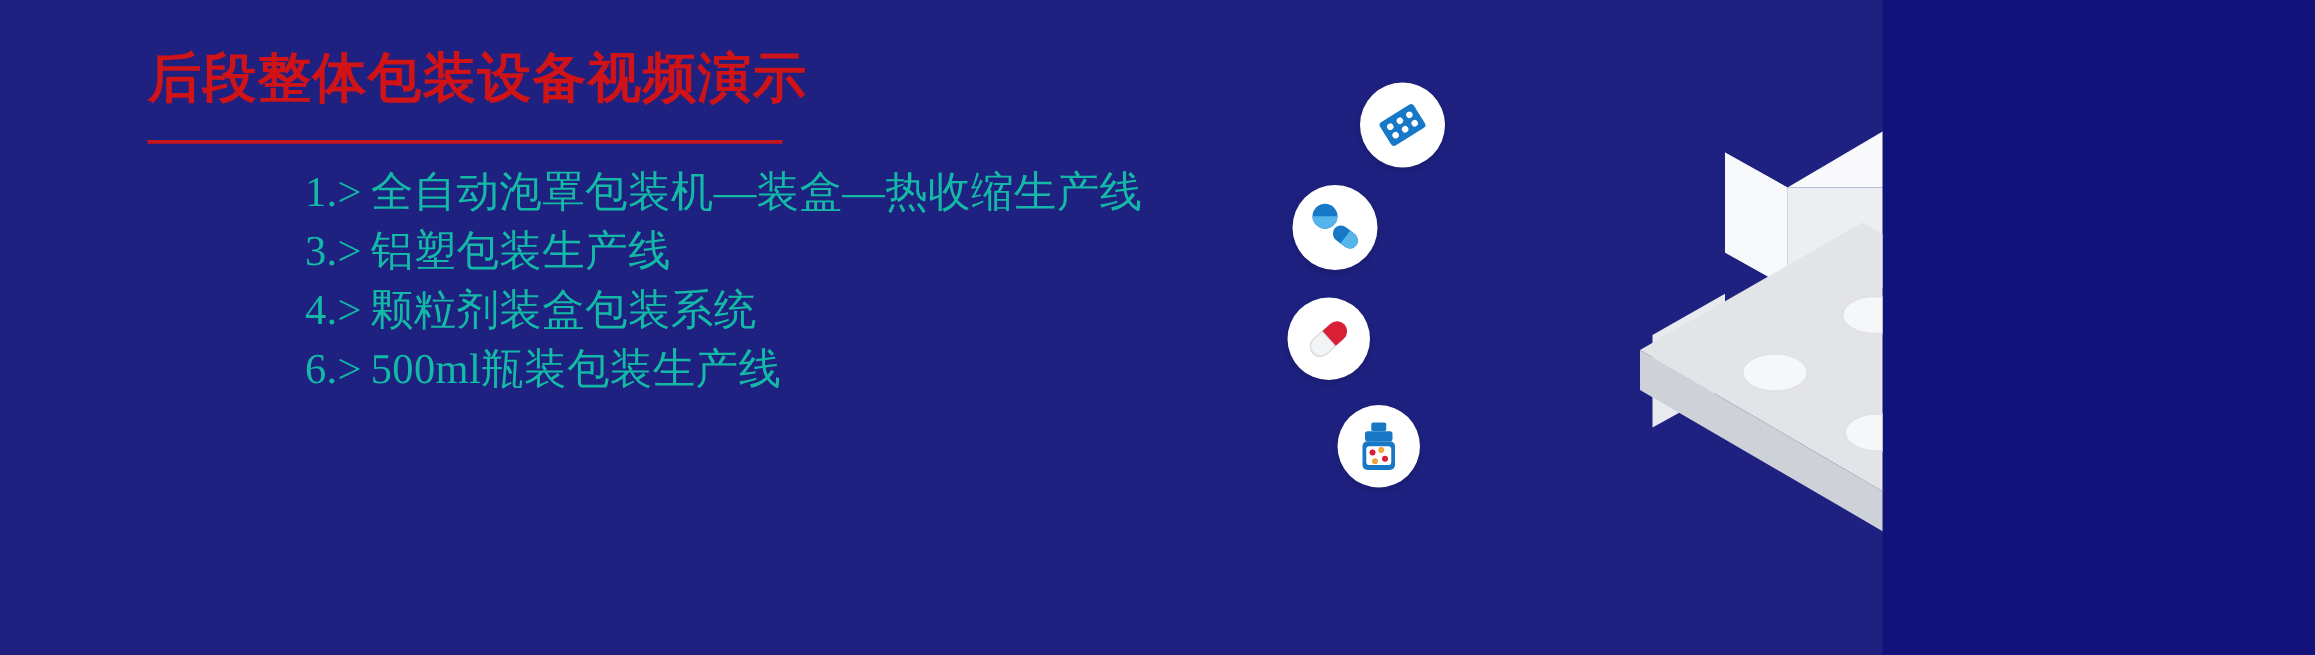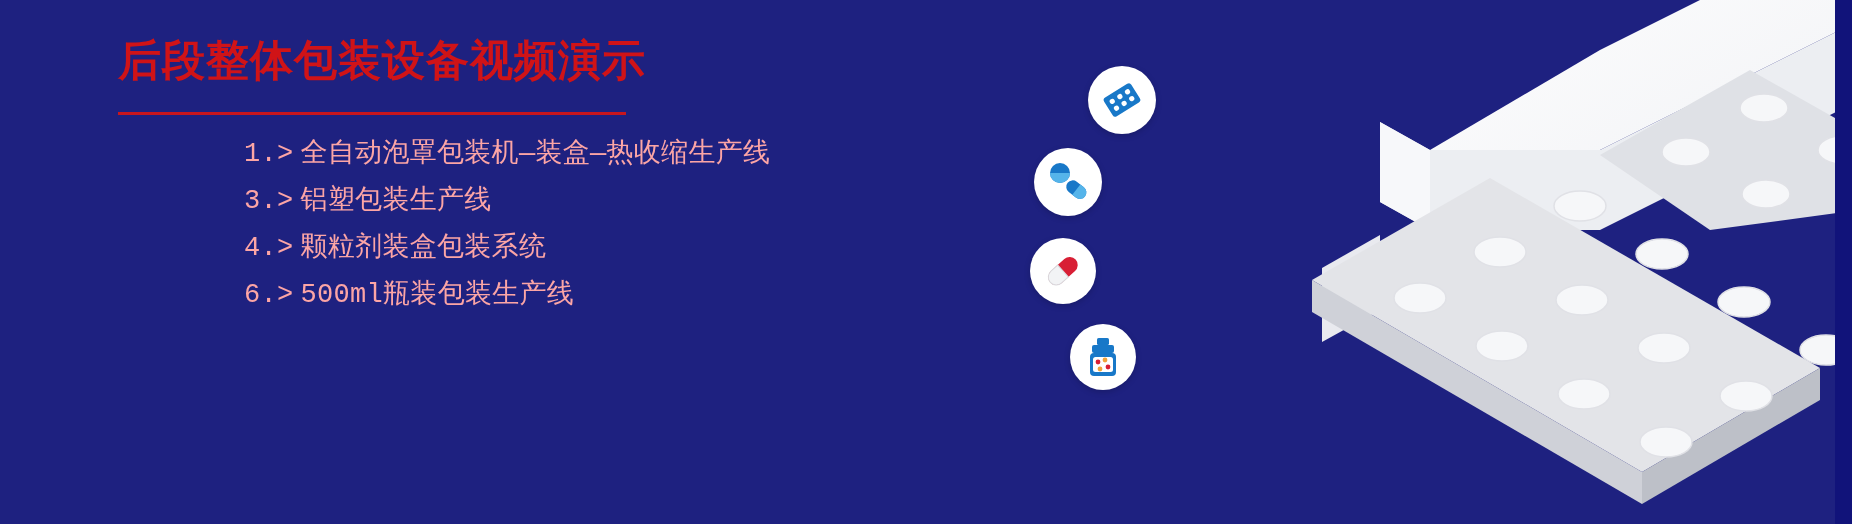--- a/index.html
+++ b/index.html
@@ -2,25 +2,25 @@
 <html><head>
 <meta charset="utf-8">
 <style>
   html, body {
     margin: 0;
     padding: 0;
     background: #11137a;
   }
   #banner {
     position: relative;
-    width: 1835px;
+    width: 1506px;
     height: 524px;
     background: #1e2180;
     overflow: hidden;
-    font-family: Liberation Mono, monospace;
+    font-family: Liberation Serif, serif;
   }
 
   
   .text-block {
     position: absolute;
     left: 0;
     top: 0;
     width: 1000px;
     height: 524px;
   }
@@ -45,22 +45,22 @@
   }
   .item-list {
     position: absolute;
     left: 244px;
     top: 131px;
     list-style: none;
     margin: 0;
     padding: 0;
   }
   .item-list li {
-    color: #fca5a5;
-    font-size: 27px;
+    color: #14b8a6;
+    font-size: 34px;
     font-weight: 500;
     line-height: 47px;
     white-space: nowrap;
     letter-spacing: 0.3px;
   }
   .item-num {
     display: inline-block;
   }
   .item-text {
     display: inline-block;

